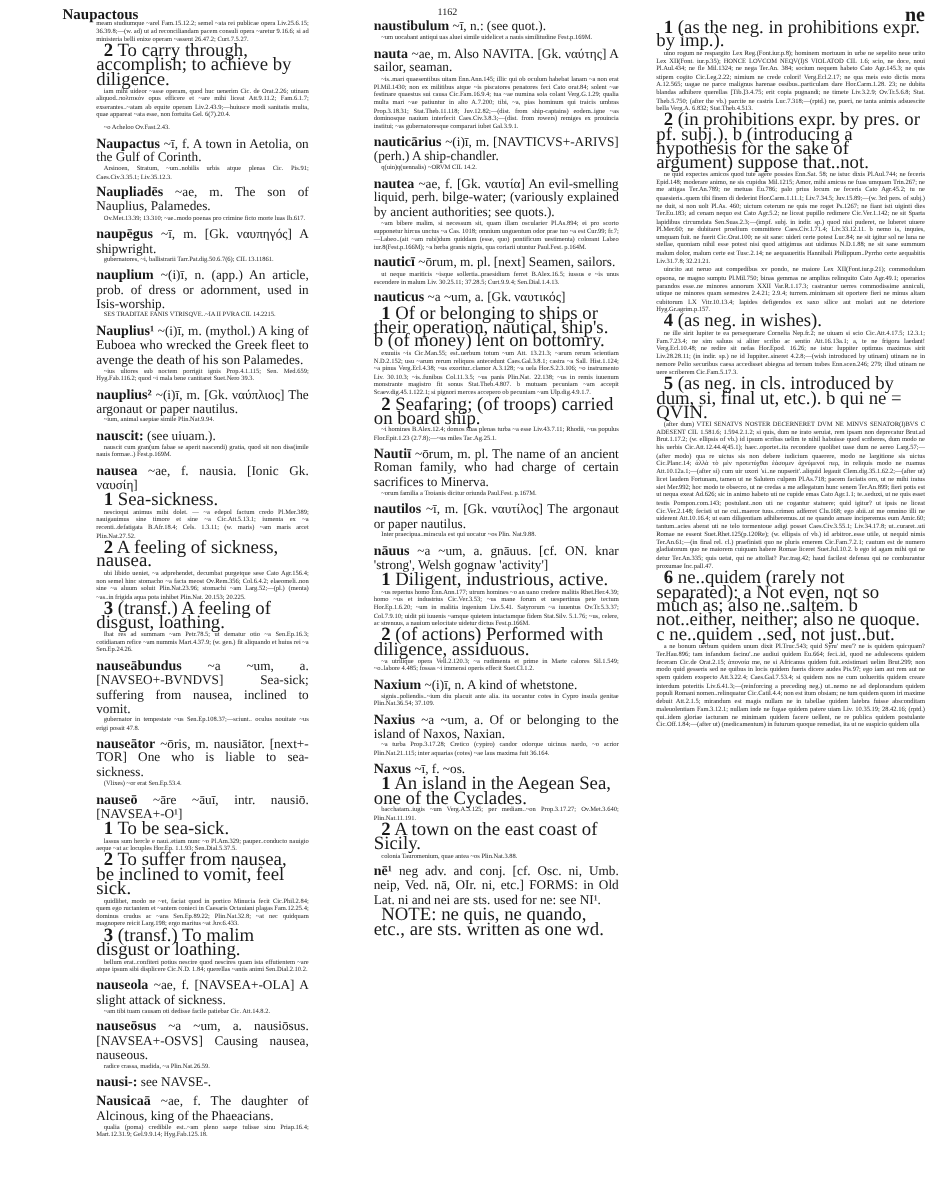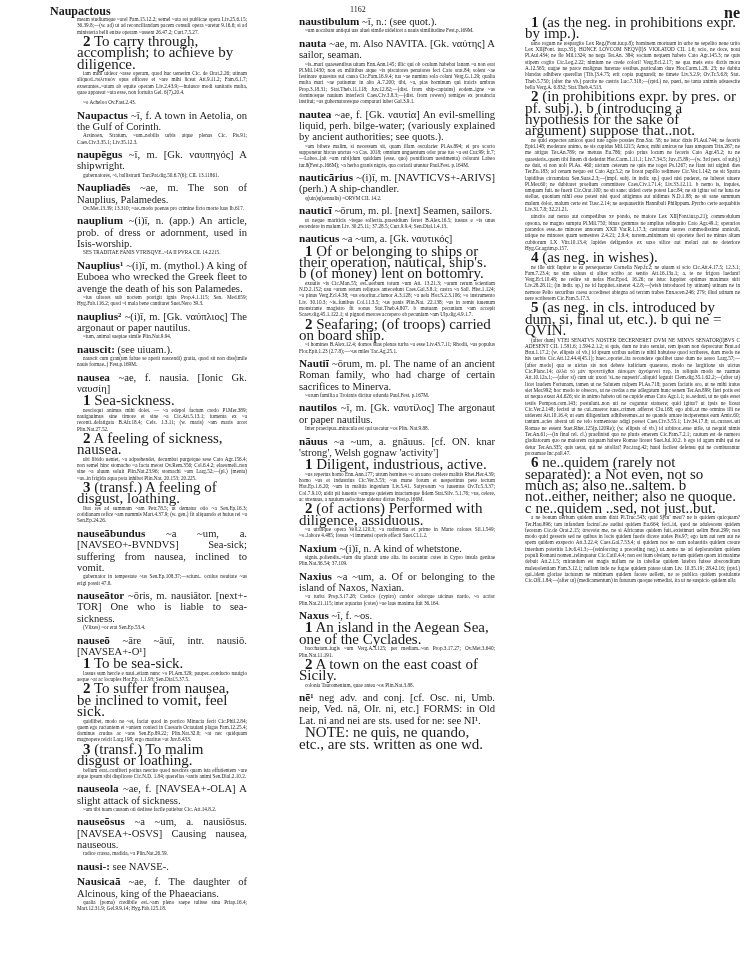--- a/index.html
+++ b/index.html
@@ -50,26 +50,26 @@
         <div class="cit">iam mihi uideor ~asse operam, quod huc uenerim Cic. de Orat.2.26; utinam aliquod..πολιτικὸν opus efficere et ~are mihi liceat Att.9.11.2; Fam.6.1.7; exserantes..~atam ab equite operam Liv.2.43.9;—huiusce modi sanitatis multa, quae appareat ~ata esse, non fortuita Gel. 6(7).20.4.</div>
       </div>
       <div class="entry">
         <div class="cit">~o Acheloo Ov.Fast.2.43.</div>
       </div>
       <div class="entry">
         <div class="hw-line"><span class="hw">Naupactus</span> <span>~ī, f. A town in Aetolia, on the Gulf of Corinth.</span></div>
         <div class="cit">Arsinoen, Stratum, ~um..nobilis urbis atque plenas Cic. Pis.91; Caes.Civ.3.35.1; Liv.35.12.3.</div>
       </div>
       <div class="entry">
+        <div class="hw-line"><span class="hw">Naupliadēs</span> <span>~ae, m. The son of Nauplius, Palamedes.</span></div>
+        <div class="cit">Ov.Met.13.39; 13.310; ~ae..modo poenas pro crimine ficto morte luas Ib.617.</div>
+      </div>
+      <div class="entry">
         <div class="hw-line"><span class="hw">naupēgus</span> <span>~ī, m. [Gk. ναυπηγός] A shipwright.</span></div>
         <div class="cit">gubernatores, ~i, ballistrarii Tarr.Pat.dig.50.6.7(6); CIL 13.11861.</div>
-      </div>
-      <div class="entry">
-        <div class="hw-line"><span class="hw">Naupliadēs</span> <span>~ae, m. The son of Nauplius, Palamedes.</span></div>
-        <div class="cit">Ov.Met.13.39; 13.310; ~ae..modo poenas pro crimine ficto morte luas Ib.617.</div>
       </div>
       <div class="entry">
         <div class="hw-line"><span class="hw">nauplium</span> <span>~(i)ī, n. (app.) An article, prob. of dress or adornment, used in Isis-worship.</span></div>
         <div class="cit">SES TRADITAE FANIS VTRISQVE..~IA II PVRA CIL 14.2215.</div>
       </div>
       <div class="entry">
         <div class="hw-line"><span class="hw">Nauplius¹</span> <span>~(i)ī, m. (mythol.) A king of Euboea who wrecked the Greek fleet to avenge the death of his son Palamedes.</span></div>
         <div class="cit">~ius ultores sub noctem porrigit ignis Prop.4.1.115; Sen. Med.659; Hyg.Fab.116.2; quod ~i mala bene cantitaret Suet.Nero 39.3.</div>
       </div>
       <div class="entry">
@@ -125,26 +125,26 @@
   <div class="col col-mid" id="col1">
       <div class="entry">
         <div class="hw-line"><span class="hw">naustibulum</span> <span>~ī, n.: (see quot.).</span></div>
         <div class="cit">~um uocabant antiqui uas aluei simile uidelicet a nauis similitudine Fest.p.169M.</div>
       </div>
       <div class="entry">
         <div class="hw-line"><span class="hw">nauta</span> <span>~ae, m. Also NAVITA. [Gk. ναύτης] A sailor, seaman.</span></div>
         <div class="cit">~is..mari quaesentibus uitam Enn.Ann.145; illic qui ob oculum habebat lanam ~a non erat Pl.Mil.1430; non ex militibus atque ~is piscatores penatores feci Cato orat.84; solent ~ae festinare quaestus sui causa Cic.Fam.16.9.4; tua ~ae numina sola colant Verg.G.1.29; qualia multa mari ~ae patiuntur in alto A.7.200; tibi, ~a, pias hominum qui traicis umbras Prop.3.18.31; Stat.Theb.11.118; Juv.12.82;—(dist. from ship-captains) eodem..igne ~as dominosque nauium interfecit Caes.Civ.3.8.3;—(dist. from rowers) remiges ex prouincia institui; ~as gubernatoresque comparari iubet Gal.3.9.1.</div>
       </div>
       <div class="entry">
+        <div class="hw-line"><span class="hw">nauticārius</span> <span>~(i)ī, m. [NAVTICVS+-ARIVS] (perh.) A ship-chandler.</span></div>
+        <div class="cit">q(uin)q(uennalis) ~ORVM CIL 14.2.</div>
+      </div>
+      <div class="entry">
         <div class="hw-line"><span class="hw">nautea</span> <span>~ae, f. [Gk. ναυτία] An evil-smelling liquid, perh. bilge-water; (variously explained by ancient authorities; see quots.).</span></div>
         <div class="cit">~am bibere malim, si necessum sit, quam illam oscularier Pl.As.894; ei pro scorto supponetur hircus unctus ~a Cas. 1018; omnium unguentum odor prae tuo ~a est Cur.99; fr.7;—Labeo..(ait ~am rubi)dum quiddam (esse, quo) pontificum uestimenta) colorant Labeo iur.8(Fest.p.166M); ~a herba granis nigris, qua coriarii utuntur Paul.Fest. p.164M.</div>
-      </div>
-      <div class="entry">
-        <div class="hw-line"><span class="hw">nauticārius</span> <span>~(i)ī, m. [NAVTICVS+-ARIVS] (perh.) A ship-chandler.</span></div>
-        <div class="cit">q(uin)q(uennalis) ~ORVM CIL 14.2.</div>
       </div>
       <div class="entry">
         <div class="hw-line"><span class="hw">nauticī</span> <span>~ōrum, m. pl. [next] Seamen, sailors.</span></div>
         <div class="cit">ut neque mariticis ~isque sollertia..praesidium ferret B.Alex.16.5; iussus e ~is unus escendere in malum Liv. 30.25.11; 37.28.5; Curt.9.9.4; Sen.Dial.1.4.13.</div>
       </div>
       <div class="entry">
         <div class="hw-line"><span class="hw">nauticus</span> <span>~a ~um, a. [Gk. ναυτικός]</span></div>
         <div class="sense"><span class="sense-num">1</span> <span>Of or belonging to ships or their operation, nautical, ship's. b (of money) lent on bottomry.</span></div>
         <div class="cit">exuuiis ~is Cic.Man.55; est..uerbum totum ~um Att. 13.21.3; ~arum rerum scientiam N.D.2.152; usu ~arum rerum reliquos antecedunt Caes.Gal.3.8.1; castra ~a Sall. Hist.1.124; ~a pinus Verg.Ecl.4.38; ~us exoritur..clamor A.3.128; ~a uela Hor.S.2.3.106; ~o instrumento Liv. 30.10.3; ~is..funibus Col.11.3.5; ~us panis Plin.Nat. 22.138; ~us in remis iuuenum monstrante magistro fit sonus Stat.Theb.4.807. b mutuam pecuniam ~am accepit Scaev.dig.45.1.122.1; si pignori merces accepero ob pecuniam ~am Ulp.dig.4.9.1.7.</div>
         <div class="sense"><span class="sense-num">2</span> <span>Seafaring; (of troops) carried on board ship.</span></div>

